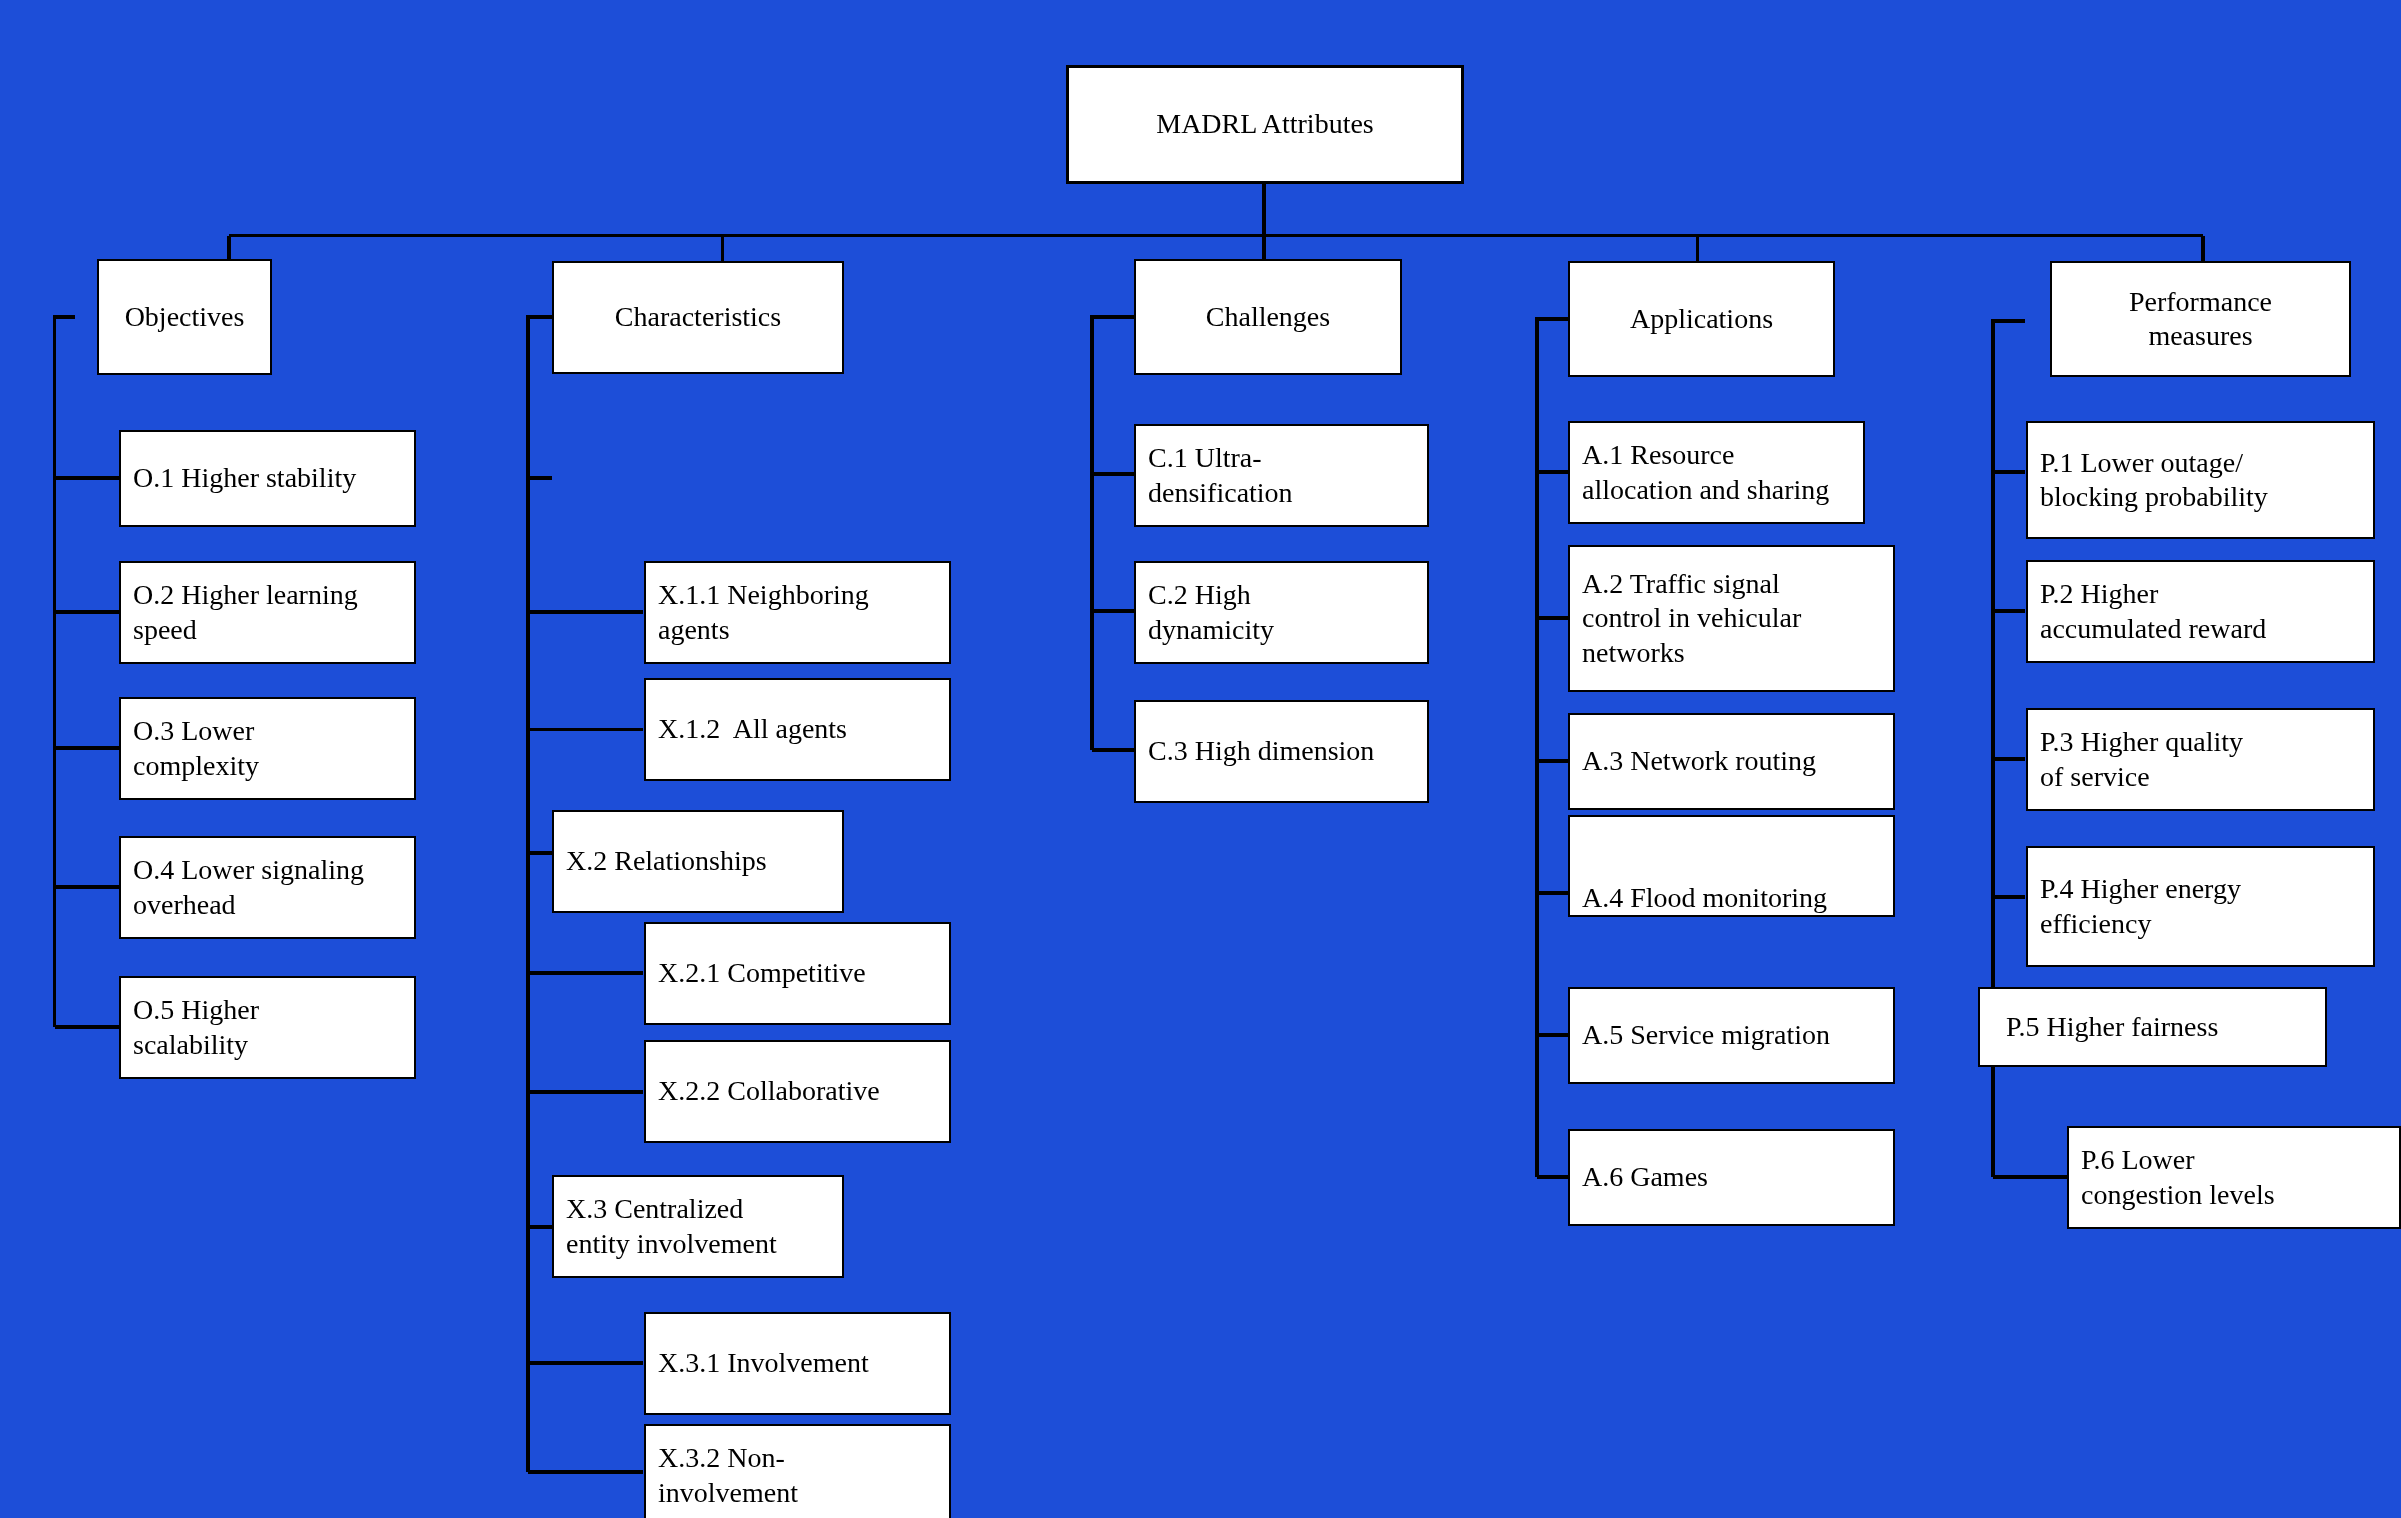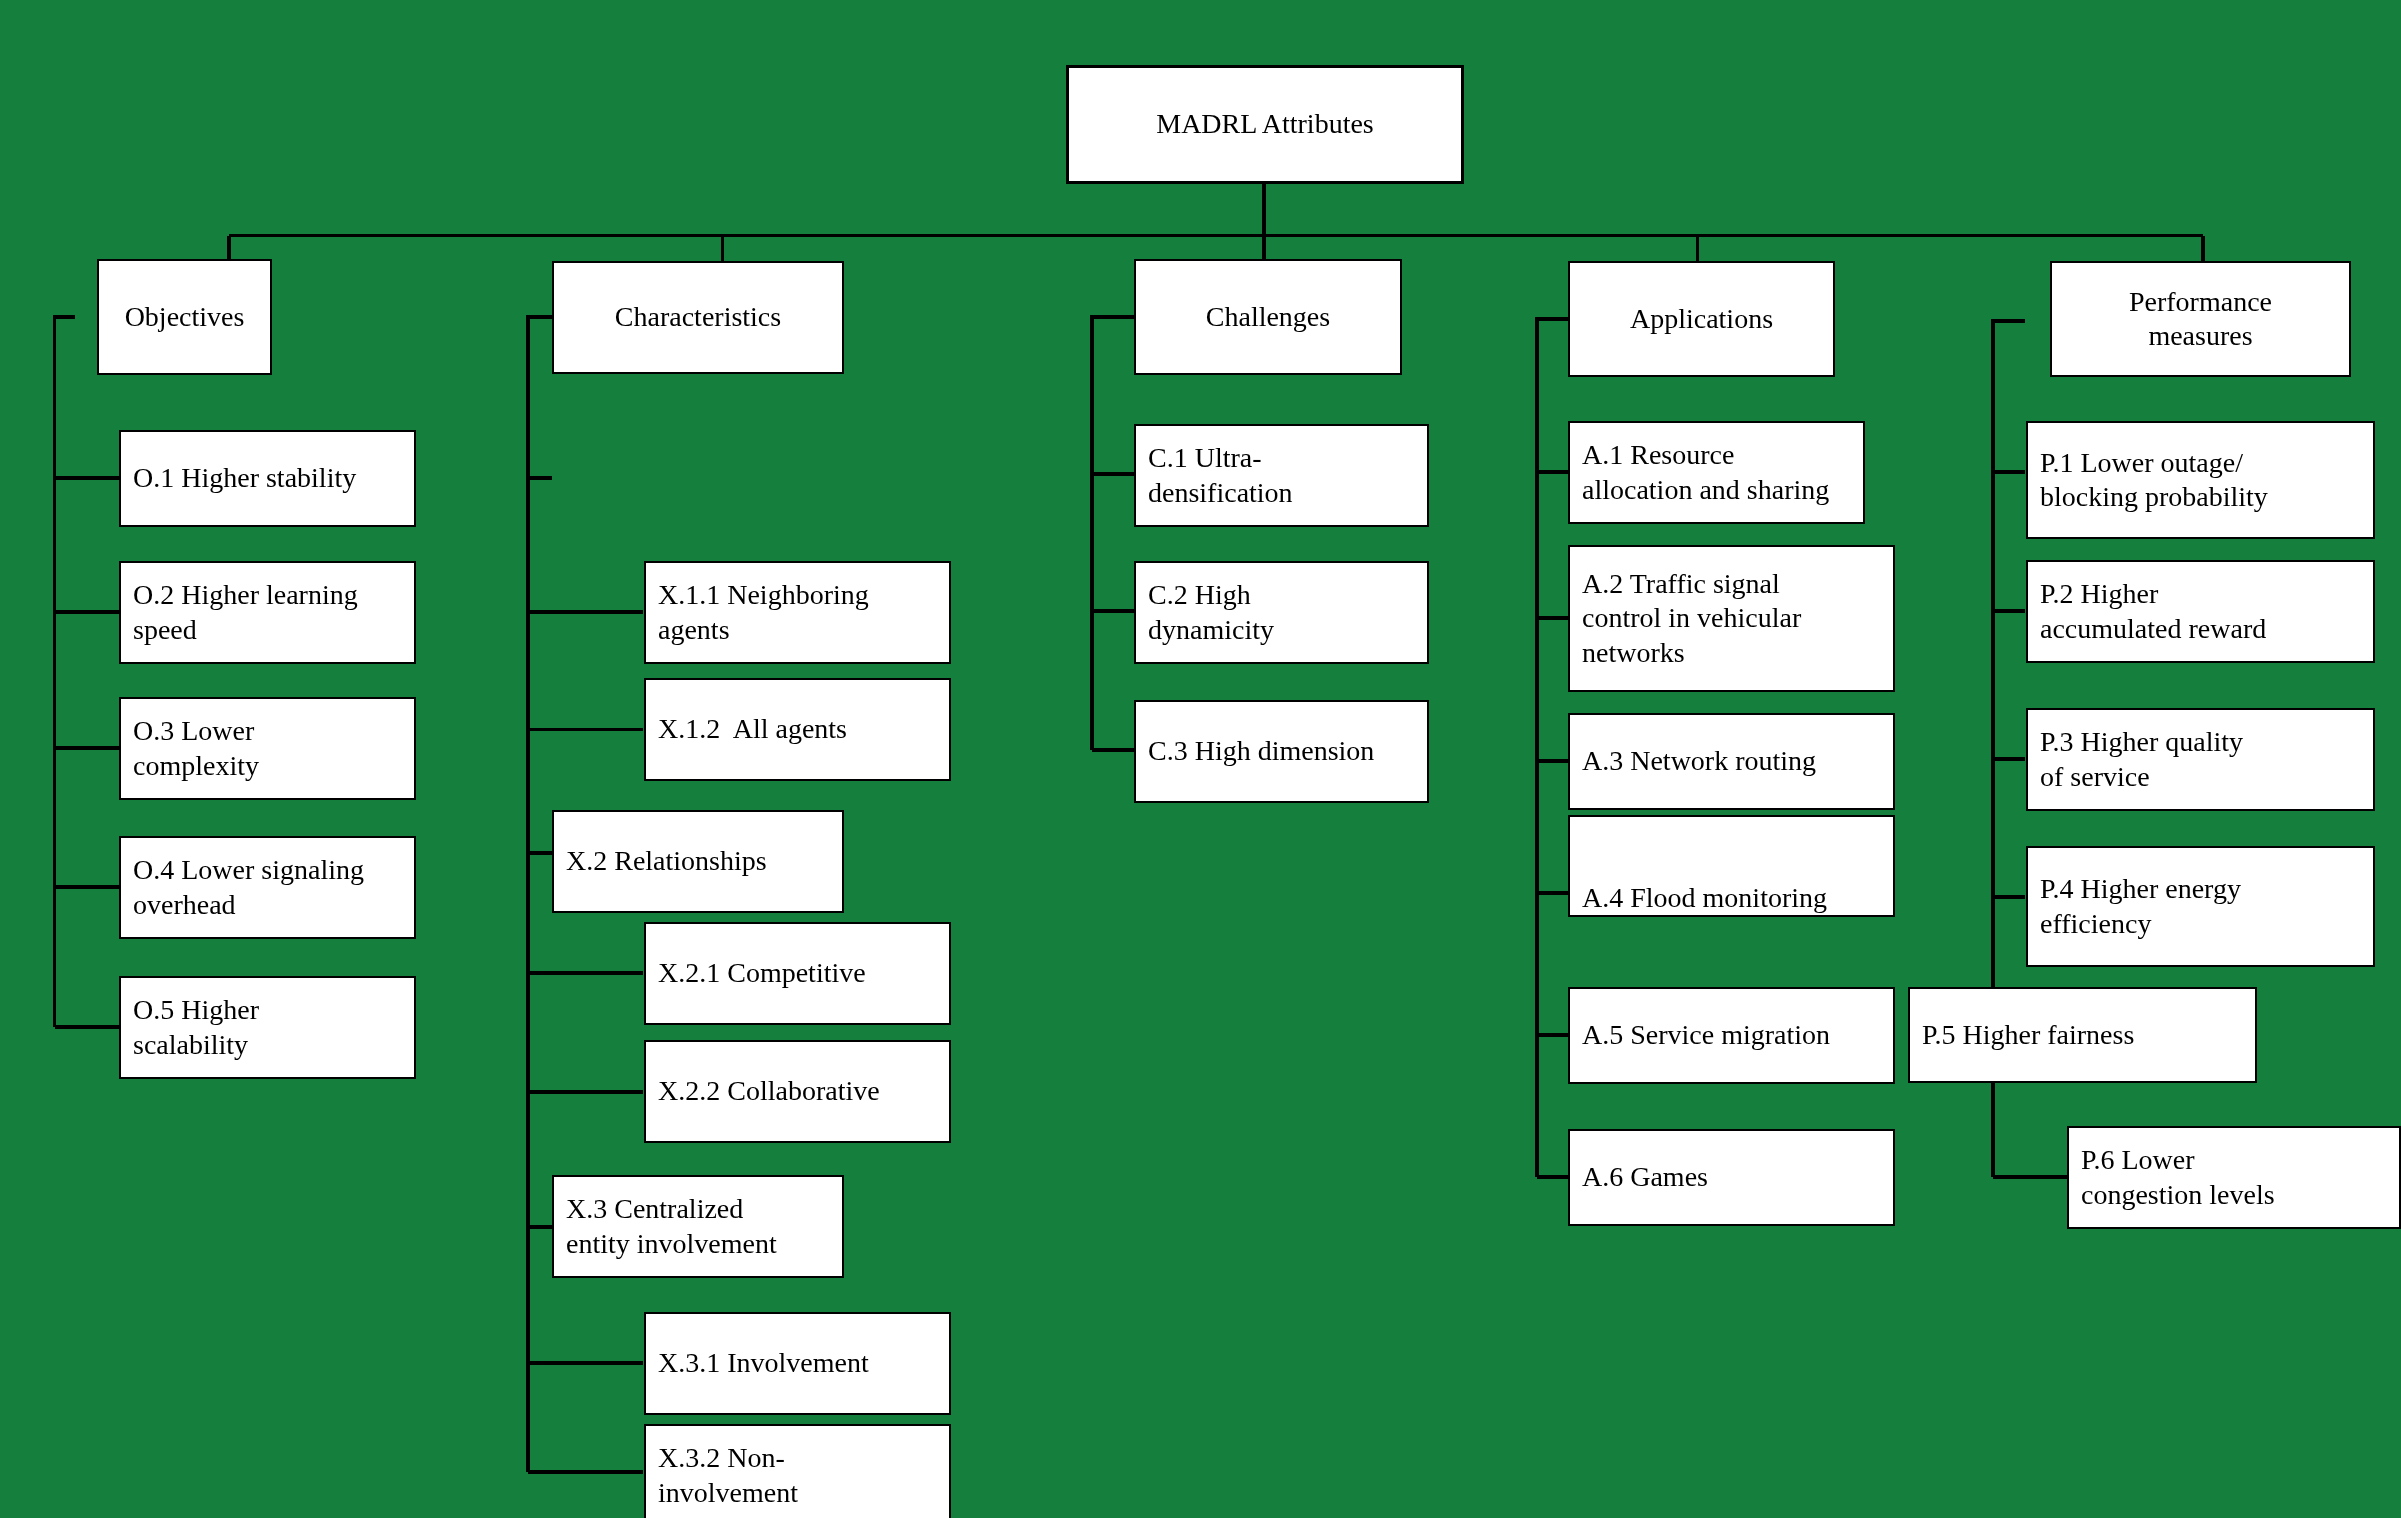--- a/index.html
+++ b/index.html
@@ -5,21 +5,21 @@
 <style>
   html, body {
     margin: 0;
     padding: 0;
     background: #ffffff;
   }
   #diagram {
     position: relative;
     width: 2401px;
     height: 1518px;
-    background: #15803d;
+    background: #1d4ed8;
     font-family: "Liberation Serif", "DejaVu Serif", serif;
     overflow: hidden;
   }
   #connectors {
     position: absolute;
     left: 0;
     top: 0;
     width: 2401px;
     height: 1518px;
     pointer-events: none;
@@ -217,21 +217,21 @@
 accumulated reward</span>
   </div>
   <div class="node left" style="left:2026px; top:708px; width:349px; height:103px;">
     <span class="lbl">P.3 Higher quality
 of service</span>
   </div>
   <div class="node left" style="left:2026px; top:846px; width:349px; height:121px;">
     <span class="lbl">P.4 Higher energy
 efficiency</span>
   </div>
-  <div class="node left" style="left:1908px; top:987px; width:349px; height:96px;">
+  <div class="node left" style="left:1978px; top:987px; width:349px; height:80px;padding-left:14px;">
     <span class="lbl">P.5 Higher fairness</span>
   </div>
   <div class="node left" style="left:2067px; top:1126px; width:334px; height:103px;">
     <span class="lbl">P.6 Lower
 congestion levels</span>
   </div>
 
 </div>
 
 

